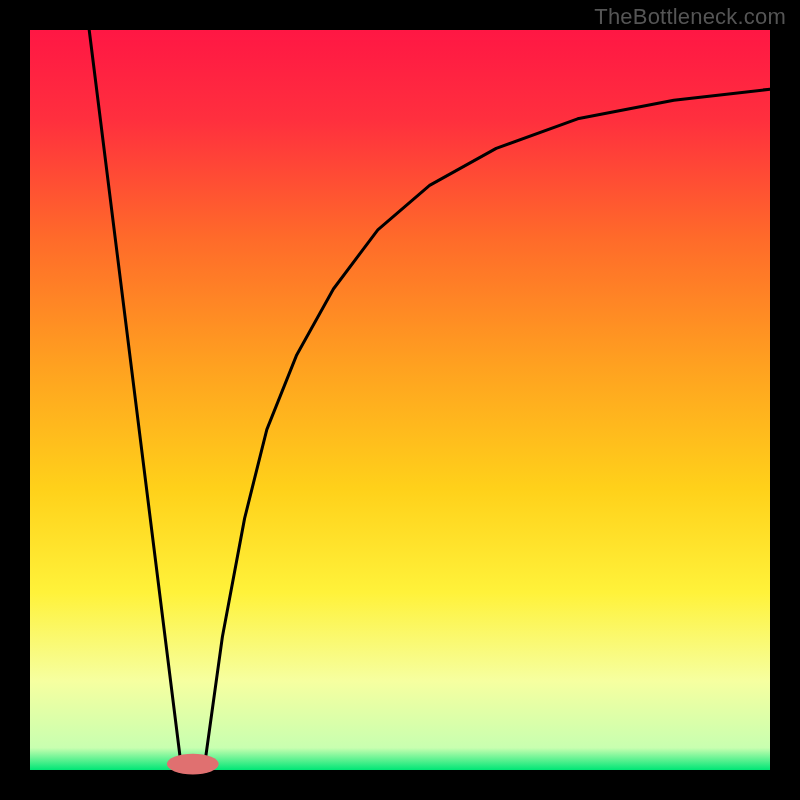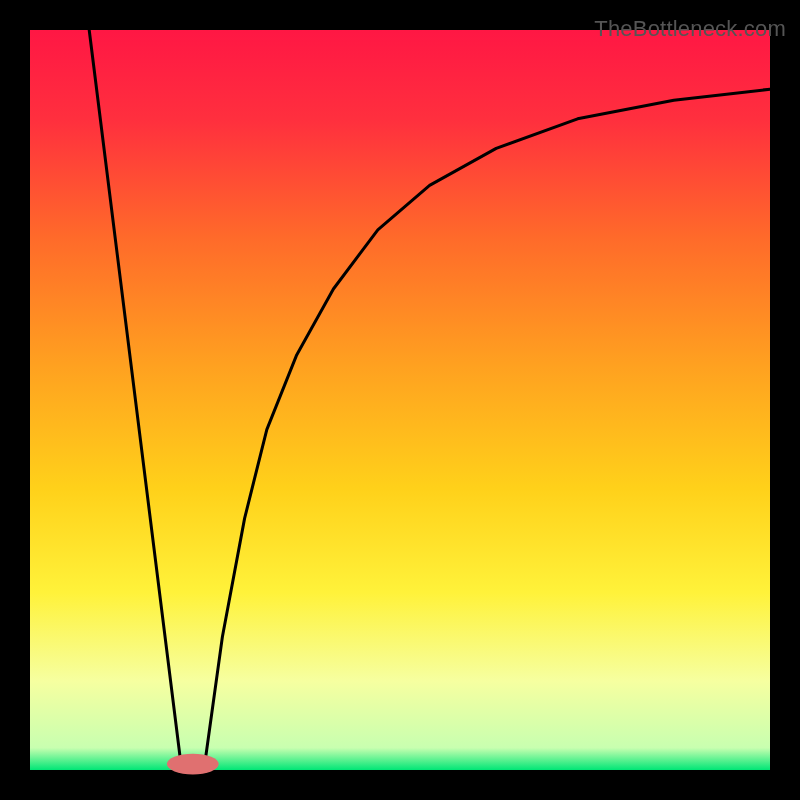--- a/index.html
+++ b/index.html
@@ -16,21 +16,21 @@
     width: 800px;
     height: 800px;
   }
   svg {
     position: absolute;
     top: 0;
     left: 0;
   }
   .watermark {
     position: absolute;
-    top: 16px;
+    top: 4px;
     right: 14px;
     color: #555;
     font-size: 22px;
     font-weight: 500;
     letter-spacing: 0.2px;
     user-select: none;
   }
 </style>
 </head>
 <body>

